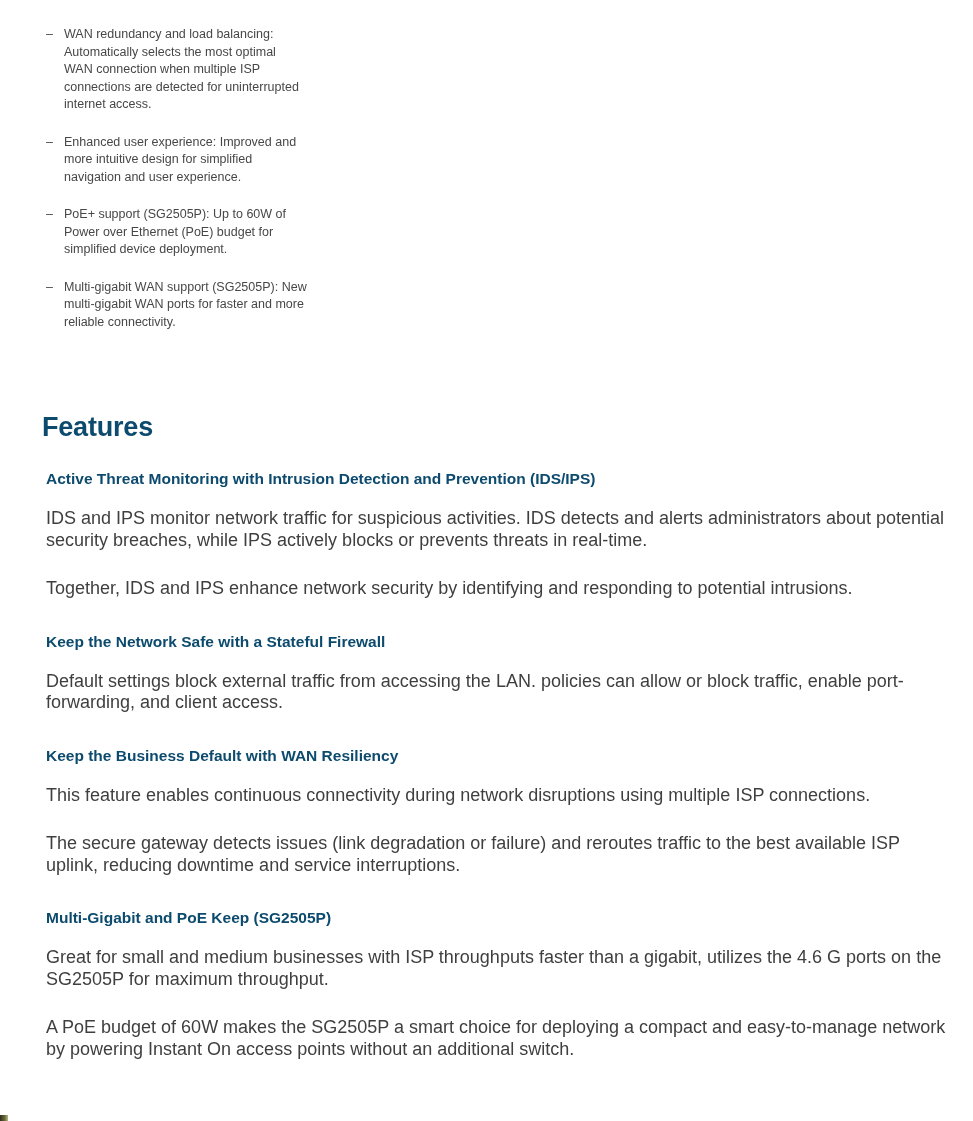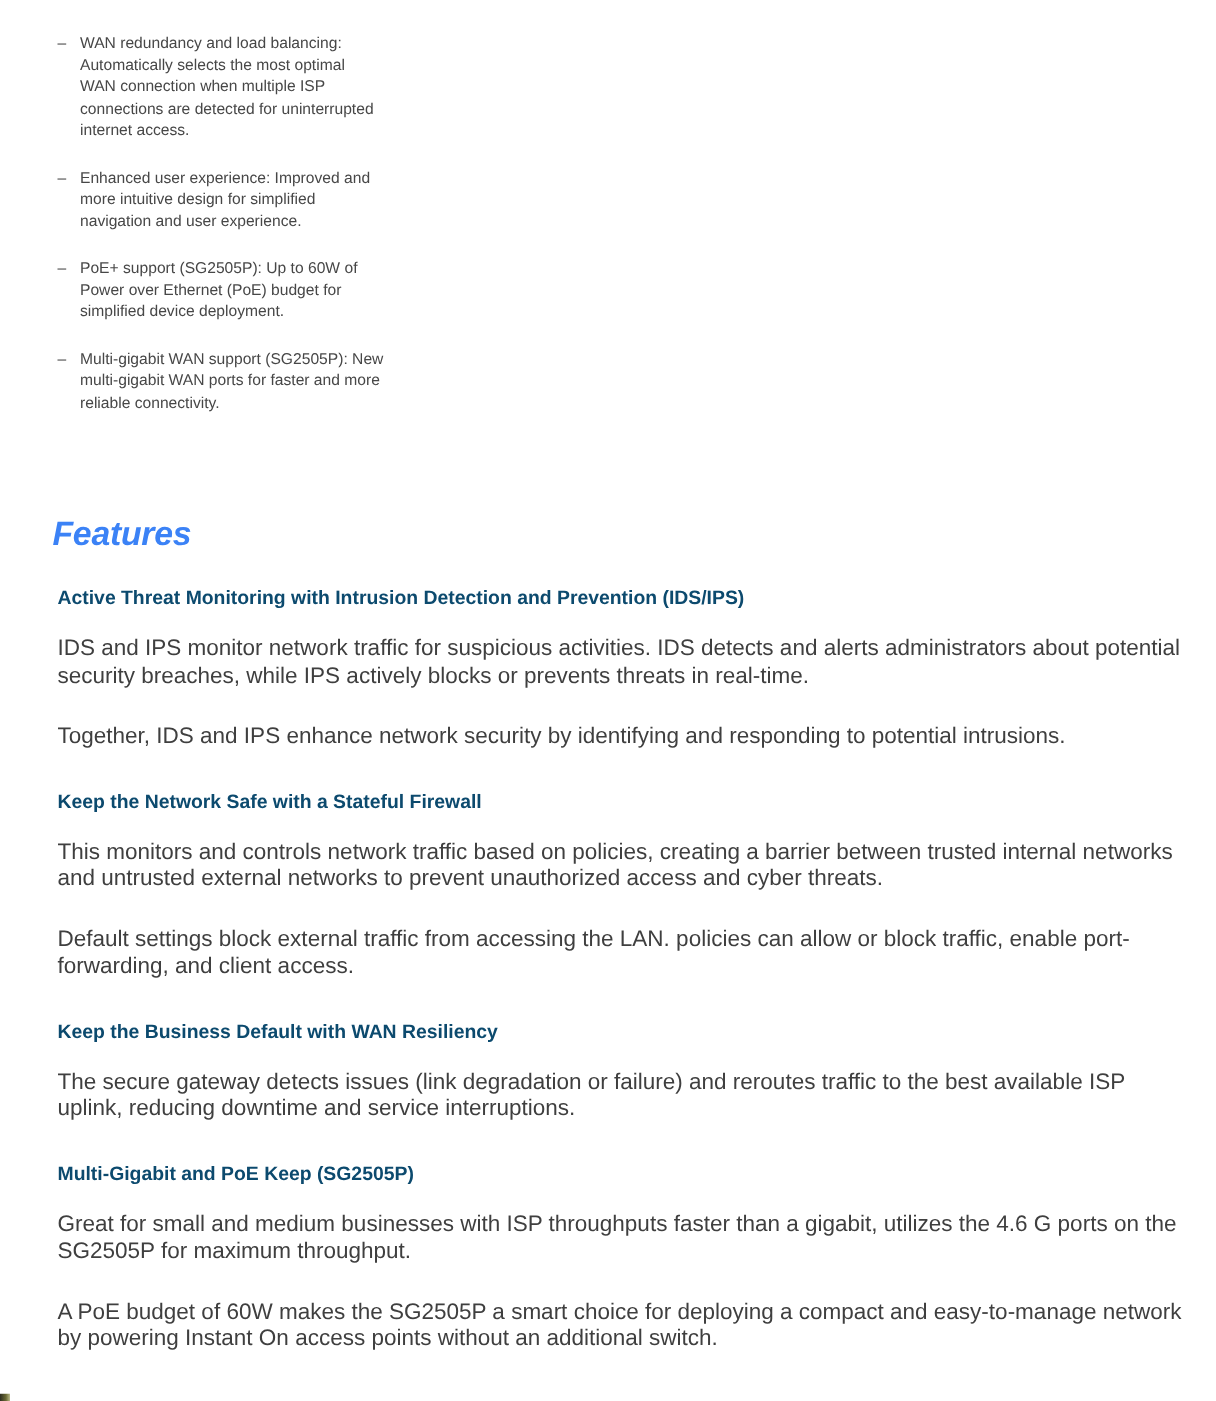--- a/index.html
+++ b/index.html
@@ -37,23 +37,22 @@
     position: absolute;
     top: 410px;
     left: 46px;
     width: 905px;
   }
   .features-title {
     margin: 0 0 0 -4px;
     font-size: 27px;
     line-height: 34px;
     font-weight: bold;
-    color: #3b82f6;
+    color: #0c4a6e;
     letter-spacing: -0.2px;
-    font-style: italic;
   }
   .section-heading {
     margin: 32px 0 0 0;
     font-size: 15.5px;
     line-height: 19px;
     font-weight: bold;
     color: #0c4a6e;
   }
   .para {
     margin: 27px 0 0 0;
@@ -98,24 +97,24 @@
   </div>
 
   <div class="features">
     <h1 class="features-title">Features</h1>
 
     <h3 class="section-heading">Active Threat Monitoring with Intrusion Detection and Prevention (IDS/IPS)</h3>
     <p class="para">IDS and IPS monitor network traffic for suspicious activities. IDS detects and alerts administrators about potential security breaches, while IPS actively blocks or prevents threats in real-time.</p>
     <p class="para">Together, IDS and IPS enhance network security by identifying and responding to potential intrusions.</p>
 
     <h3 class="section-heading">Keep the Network Safe with a Stateful Firewall</h3>
-    <p class="para">This monitors and controls network traffic based on policies, creating a barrier between trusted internal networks and untrusted external networks to prevent unauthorized access and cyber threats.</p>
     <p class="para">Default settings block external traffic from accessing the LAN. policies can allow or block traffic, enable port-forwarding, and client access.</p>
 
     <h3 class="section-heading">Keep the Business Default with WAN Resiliency</h3>
+    <p class="para">This feature enables continuous connectivity during network disruptions using multiple ISP connections.</p>
     <p class="para">The secure gateway detects issues (link degradation or failure) and reroutes traffic to the best available ISP uplink, reducing downtime and service interruptions.</p>
 
     <h3 class="section-heading">Multi-Gigabit and PoE Keep (SG2505P)</h3>
     <p class="para">Great for small and medium businesses with ISP throughputs faster than a gigabit, utilizes the 4.6 G ports on the SG2505P for maximum throughput.</p>
     <p class="para">A PoE budget of 60W makes the SG2505P a smart choice for deploying a compact and easy-to-manage network by powering Instant On access points without an additional switch.</p>
   </div>
 
   <div class="corner-fragment"></div>
 
 </div>

